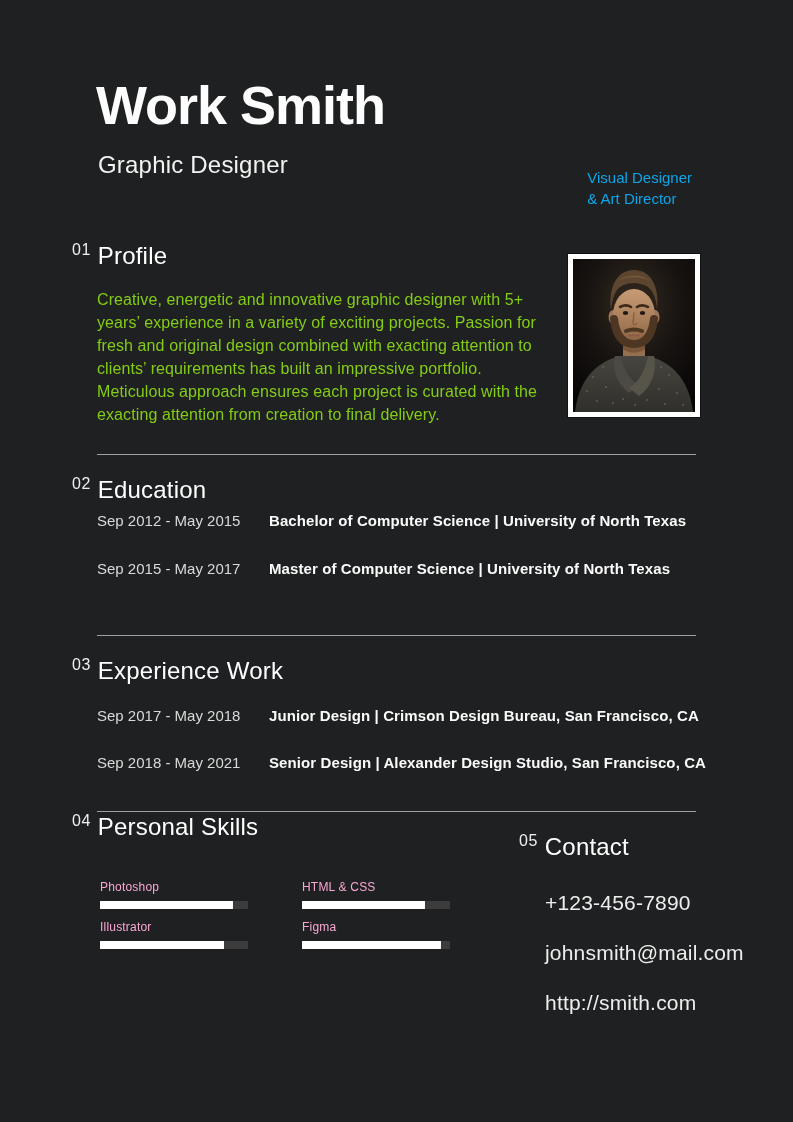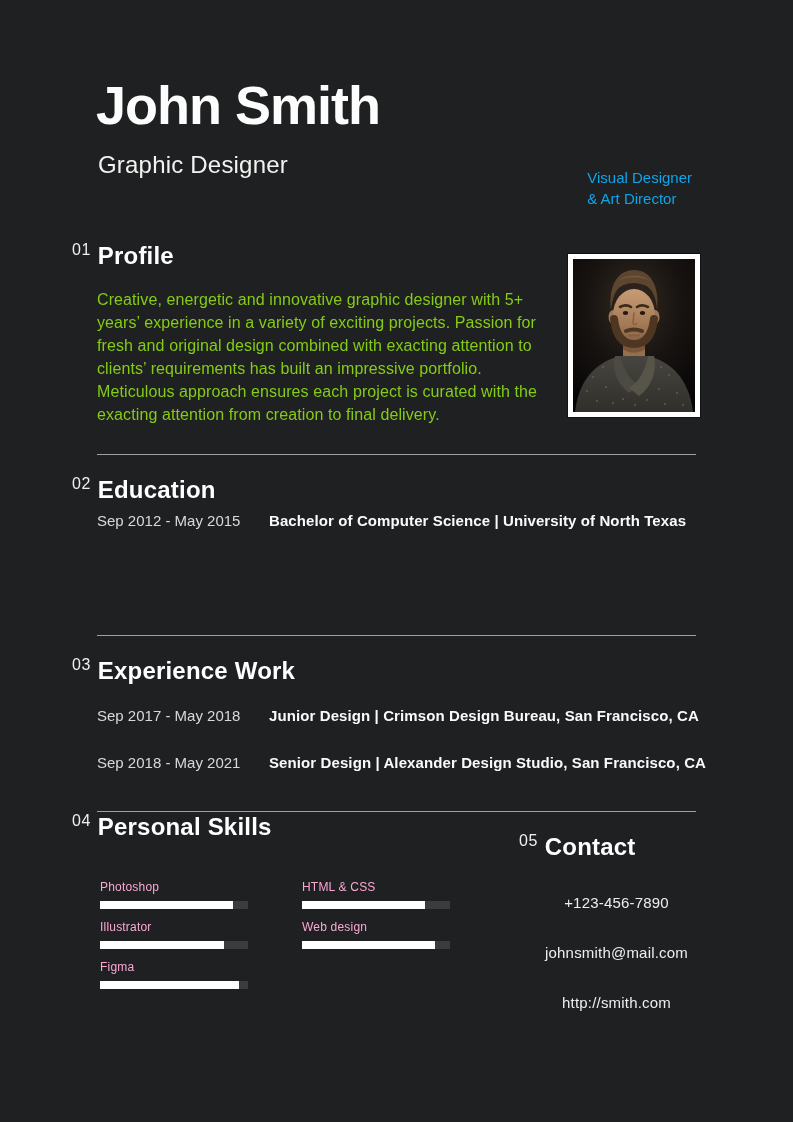--- a/index.html
+++ b/index.html
@@ -24,21 +24,21 @@
     font-size:24px; font-weight:400; color:#f2f2f2; letter-spacing:0.2px;
   }
   .tagline {
     position:absolute; right:101px; top:167px;
     text-align:left; font-size:15px; line-height:21px; color:#0ea5e9;
   }
 
   
   .sec-head { position:absolute; display:flex; align-items:flex-start; }
   .sec-num { font-size:16px; font-weight:400; color:#eeeeee; margin-right:7px; margin-top:-2px; letter-spacing:0.5px; }
-  .sec-title { font-size:24px; font-weight:700; letter-spacing:0.2px; color:#ffffff; line-height:1.1; }
+  .sec-title { font-size:24px; font-weight:400; letter-spacing:0.2px; color:#ffffff; line-height:1.1; }
 
   
   .profile-body {
     position:absolute; left:97px; top:288px; width:466px;
     font-size:16px; line-height:23px; color:#84cc16; letter-spacing:0.1px;
   }
 
   
   .photo-frame {
     position:absolute; left:568px; top:254px;
@@ -66,34 +66,34 @@
   .skills-grid {
     position:absolute; left:100px; top:880px;
     display:grid; grid-template-columns:148px 148px; column-gap:54px; row-gap:11px;
   }
   .skill-label { font-size:12px; color:#f9a8d4; margin-bottom:7px; letter-spacing:0.2px; }
   .skill-track { width:148px; height:8px; background:#3c3c3c; }
   .skill-fill { height:8px; background:#ffffff; }
 
   
   .contact-list { position:absolute; left:545px; top:894px; }
-  .contact-item { font-size:15px; color:#ededed; line-height:18px; margin-bottom:32px; letter-spacing:0.2px;text-align:center; }
+  .contact-item { font-size:21px; color:#ededed; line-height:18px; margin-bottom:32px; letter-spacing:0.2px; }
 
   .heading-profile   { left:72px;  top:243px; }
   .heading-education { left:72px;  top:477px; }
   .heading-experience{ left:72px;  top:658px; }
   .heading-skills    { left:72px;  top:814px; }
   .heading-contact   { left:519px; top:834px; }
 </style>
 </head>
 <body>
 
 <div class="page">
 
-  <div class="name">John Smith</div>
+  <div class="name">Work Smith</div>
   <div class="role">Graphic Designer</div>
   <div class="tagline">
     <div>Visual Designer</div>
     <div>&amp; Art Director</div>
   </div>
 
   <div class="sec-head heading-profile">
     <span class="sec-num">01</span>
     <span class="sec-title">Profile</span>
   </div>
@@ -173,20 +173,24 @@
 
   <div class="sec-head heading-education">
     <span class="sec-num">02</span>
     <span class="sec-title">Education</span>
   </div>
   <div class="rows rows-edu">
     <div class="trow">
       <span class="trow-period">Sep 2012 - May 2015</span>
       <span class="trow-detail">Bachelor of Computer Science | University of North Texas</span>
     </div>
+    <div class="trow">
+      <span class="trow-period">Sep 2015 - May 2017</span>
+      <span class="trow-detail">Master of Computer Science | University of North Texas</span>
+    </div>
   </div>
 
   <div class="divider divider-2"></div>
 
   <div class="sec-head heading-experience">
     <span class="sec-num">03</span>
     <span class="sec-title">Experience Work</span>
   </div>
   <div class="rows rows-exp">
     <div class="trow">
@@ -215,26 +219,20 @@
     <div class="skill">
       <div class="skill-label">HTML &amp; CSS</div>
       <div class="skill-track">
         <div class="skill-fill" style="width: 83%;"></div>
       </div>
     </div>
     <div class="skill">
       <div class="skill-label">Illustrator</div>
       <div class="skill-track">
         <div class="skill-fill" style="width: 84%;"></div>
-      </div>
-    </div>
-    <div class="skill">
-      <div class="skill-label">Web design</div>
-      <div class="skill-track">
-        <div class="skill-fill" style="width: 90%;"></div>
       </div>
     </div>
     <div class="skill">
       <div class="skill-label">Figma</div>
       <div class="skill-track">
         <div class="skill-fill" style="width: 94%;"></div>
       </div>
     </div>
   </div>
 

